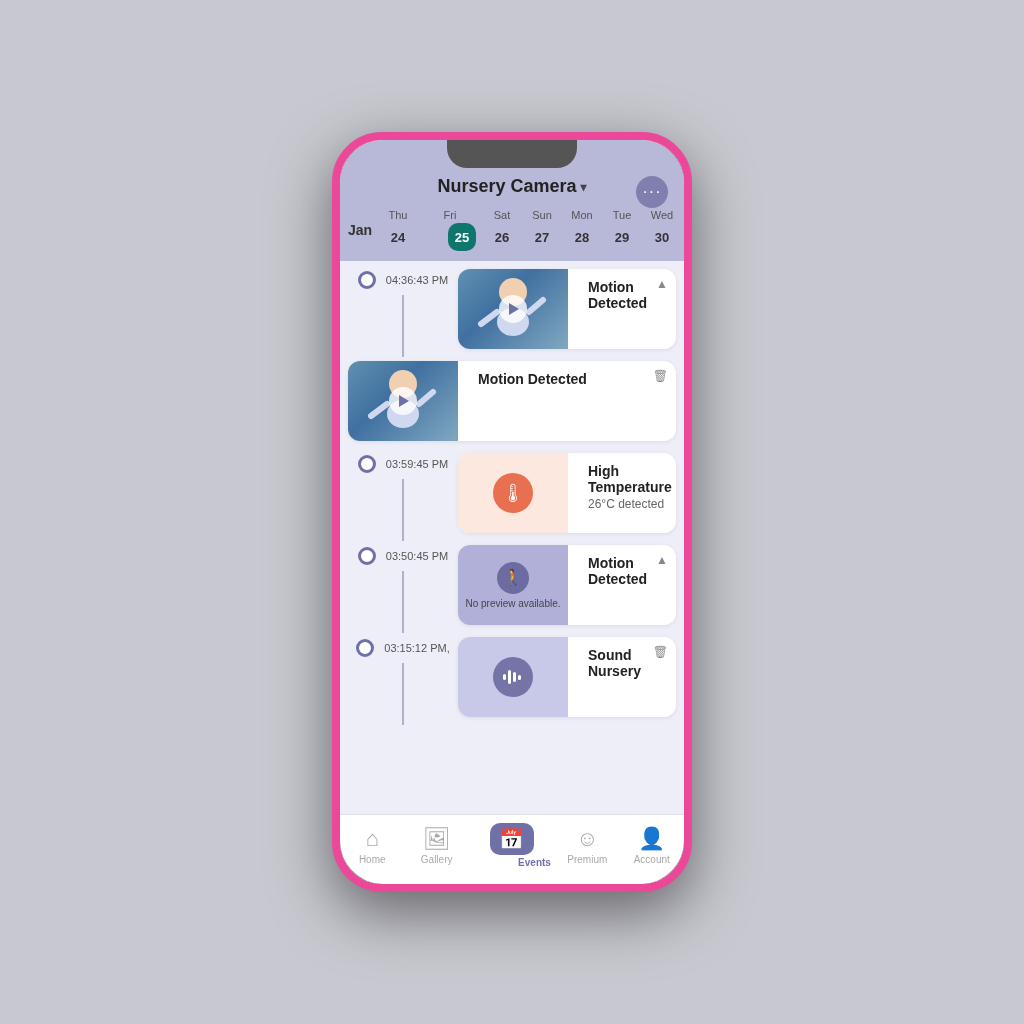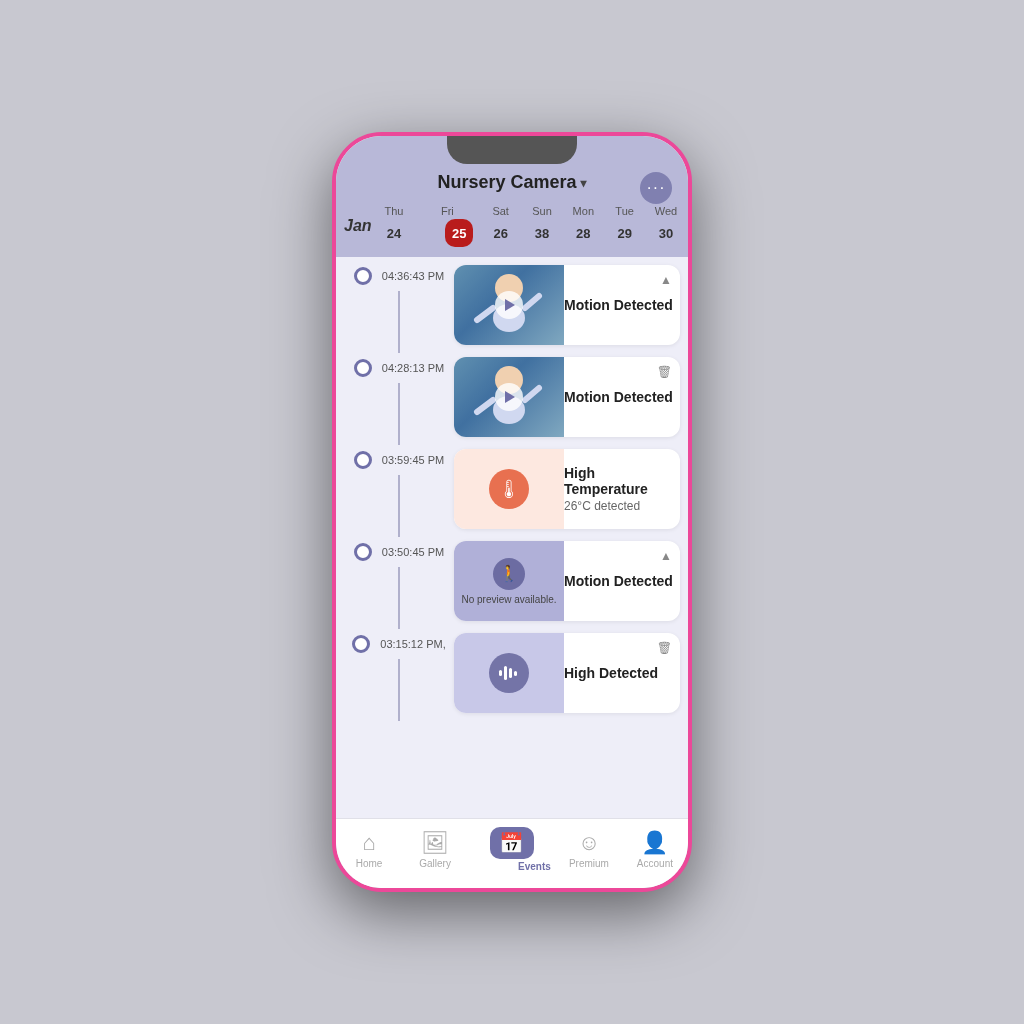--- a/index.html
+++ b/index.html
@@ -10,21 +10,21 @@
       align-items: center;
       min-height: 100vh;
       font-family: -apple-system, BlinkMacSystemFont, 'Segoe UI', sans-serif;
     }
 
     .phone-frame {
       width: 360px;
       height: 760px;
       background: #f0f0f8;
       border-radius: 50px;
-      border: 4px solid #ec4899;
+      border: 8px solid #ec4899;
       position: relative;
       overflow: hidden;
       box-shadow: 0 20px 60px rgba(0,0,0,0.5), inset 0 0 0 2px #888;
     }
 
     .notch {
       position: absolute;
       top: 0;
       left: 50%;
       transform: translateX(-50%);
@@ -94,26 +94,25 @@
     
     .calendar-bar {
       background: #b8b8d8;
       display: flex;
       align-items: center;
       padding: 0 8px 10px;
       flex-shrink: 0;
     }
 
     .month-label {
-      font-size: 16px;
+      font-size: 14px;
       font-weight: 600;
       color: #333;
       width: 36px;
       flex-shrink: 0;
-      font-style: italic;
     }
 
     .days-row {
       display: flex;
       flex: 1;
       justify-content: space-between;
     }
 
     .day-item {
       display: flex;
@@ -134,21 +133,21 @@
       color: #333;
       width: 28px;
       height: 28px;
       display: flex;
       align-items: center;
       justify-content: center;
       border-radius: 8px;
     }
 
     .day-item.active .day-num {
-      background: #b91c1c;
+      background: #0f766e;
       color: white;
       border-radius: 10px;
       margin-left: 24px;
     }
 
     
     .content {
       flex: 1;
       overflow-y: auto;
       padding: 8px 0;
@@ -325,24 +324,24 @@
       border-radius: 50%;
       display: flex;
       align-items: center;
       justify-content: center;
       color: white;
       font-size: 16px;
     }
 
     .event-info {
       flex: 1;
-      padding: 10px 0;
+      padding: 10px 20px;
       display: flex;
       flex-direction: column;
-      justify-content: center;
+      justify-content: flex-start;
     }
 
     .event-title {
       font-size: 14px;
       font-weight: 600;
       color: #222;
     }
 
     .event-subtitle {
       font-size: 12px;
@@ -434,21 +433,21 @@
         <div class="day-item active">
           <span class="day-name">Fri</span>
           <span class="day-num">25</span>
         </div>
         <div class="day-item">
           <span class="day-name">Sat</span>
           <span class="day-num">26</span>
         </div>
         <div class="day-item">
           <span class="day-name">Sun</span>
-          <span class="day-num">38</span>
+          <span class="day-num">27</span>
         </div>
         <div class="day-item">
           <span class="day-name">Mon</span>
           <span class="day-num">28</span>
         </div>
         <div class="day-item">
           <span class="day-name">Tue</span>
           <span class="day-num">29</span>
         </div>
         <div class="day-item">
@@ -484,27 +483,20 @@
             </div>
           </div>
           <div class="event-info">
             <span class="event-title">Motion Detected</span>
           </div>
           <div class="card-action">▲</div>
         </div>
       </div>
 
       <div class="timeline-item">
-        <div class="timeline-left">
-          <div class="time-row">
-            <div class="timeline-dot"></div>
-            <span class="time-label">04:28:13 PM</span>
-          </div>
-          <div class="timeline-line"></div>
-        </div>
         <div class="event-card">
           <div class="event-thumbnail">
             <div class="thumbnail-baby">
               <svg width="80" height="70" viewBox="0 0 80 70">
                 <circle cx="40" cy="18" r="14" fill="#f0d0b0"></circle>
                 <ellipse cx="40" cy="48" rx="16" ry="14" fill="#d0d8f0"></ellipse>
                 <line x1="24" y1="38" x2="8" y2="50" stroke="#d0d8f0" stroke-width="6" stroke-linecap="round"></line>
                 <line x1="56" y1="38" x2="70" y2="26" stroke="#d0d8f0" stroke-width="6" stroke-linecap="round"></line>
               </svg>
               <div class="play-overlay">
@@ -577,21 +569,21 @@
                 <svg width="22" height="22" viewBox="0 0 22 22">
                   <rect x="1" y="8" width="3" height="6" rx="1.5" fill="white"></rect>
                   <rect x="6" y="4" width="3" height="14" rx="1.5" fill="white"></rect>
                   <rect x="11" y="6" width="3" height="10" rx="1.5" fill="white"></rect>
                   <rect x="16" y="9" width="3" height="5" rx="1.5" fill="white"></rect>
                 </svg>
               </div>
             </div>
           </div>
           <div class="event-info">
-            <span class="event-title">High Detected</span>
+            <span class="event-title">Sound Nursery</span>
           </div>
           <div class="card-action">🗑</div>
         </div>
       </div>
 
     </div>
 
     <div class="bottom-nav">
       <div class="nav-item">
         <span class="nav-icon">⌂</span>

